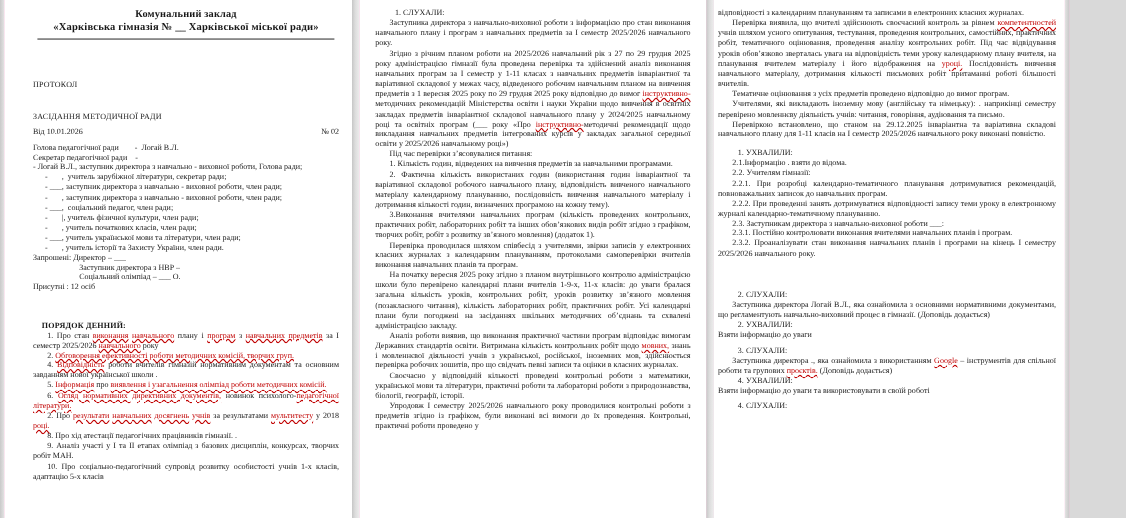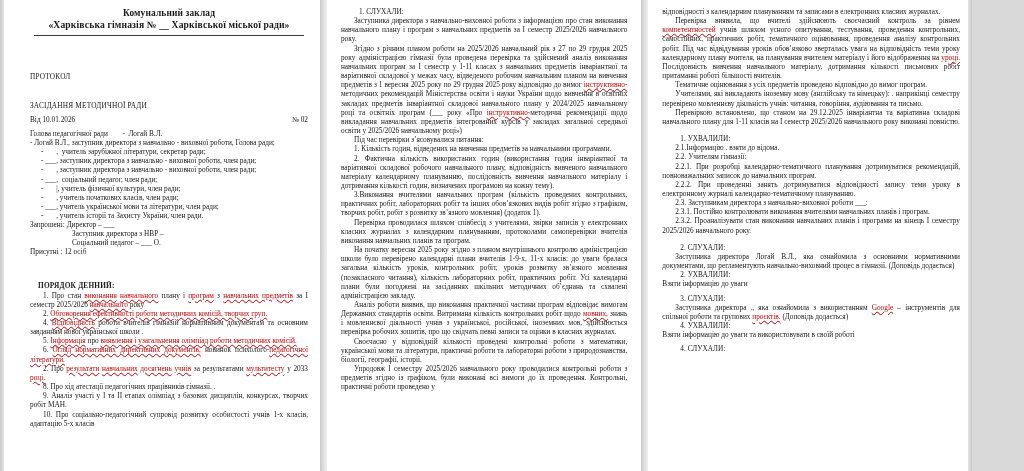--- a/index.html
+++ b/index.html
@@ -18,21 +18,21 @@
   }
   .page{
     background:#ffffff;
     height:471px;
     box-sizing:border-box;
     overflow:hidden;
     position:relative;
   }
   .page.p1{width:335px;padding:7px 12px 0 26px;}
   .page.p2{width:334px;padding:7px 14px 0 14px;}
-  .page.p3{width:340px;padding:7px 8px 0 14px;}
+  .page.p3{width:340px;padding:7px 8px 0 4px;}
   .gutter{
     width:7px;
     background:linear-gradient(to right,#c6c6c6 0%,#dcdcdc 40%,#eeeeee 100%);
     height:471px;
     flex:0 0 auto;
   }
   .gutter.left-edge{
     width:4px;
     background:linear-gradient(to right,#c9c9c9,#e4e4e4);
   }
@@ -112,52 +112,53 @@
     <div class="gap-sm"></div>
 
     <div class="row">
       <span class="ln">Від 10.01.2026</span>
       <span class="ln" style="">№ 02</span>
     </div>
 
     <div class="gap-sm"></div>
 
     <div class="ln">Голова педагогічної ради        -  Логай В.Л.</div>
+    <div class="ln">Секретар педагогічної ради    -</div>
     <div class="ln just">- Логай В.Л., заступник директора з навчально - виховної роботи, Голова ради;</div>
 
     <div class="ln ind-hang">-       ,  учитель зарубіжної літератури, секретар ради;</div>
     <div class="ln ind-hang">- ___, заступник директора з навчально - виховної роботи, член ради;</div>
     <div class="ln ind-hang">-       , заступник директора з навчально - виховної роботи, член ради;</div>
     <div class="ln ind-hang">- ___,  соціальний педагог, член ради;</div>
     <div class="ln ind-hang">-       |, учитель фізичної культури, член ради;</div>
     <div class="ln ind-hang">-       , учитель початкових класів, член ради;</div>
     <div class="ln ind-hang">- ___, учитель української мови та літератури, член ради;</div>
     <div class="ln ind-hang">-       , учитель історії та Захисту України, член ради.</div>
 
     <div class="ln">Запрошені: Директор – ___</div>
     <div class="ln ind3">Заступник директора з НВР –</div>
-    <div class="ln ind3">Соціальний педагог – ___ О.</div>
+    <div class="ln ind3">Соціальний олімпіад – ___ О.</div>
     <div class="ln">Присутні : 12 осіб</div>
 
     <div class="gap-sm"></div>
 
     <div class="ln b caps" style="text-indent:8px;">ПОРЯДОК ДЕННИЙ:</div>
 
     <p class="para"><span>1.  Про  стан  </span><span class="sp">виконання</span><span>  </span><span class="sp">навчального</span><span>  плану  і  </span><span class="sp">програм</span><span>  з  </span><span class="sp">навчальних предметів</span><span> за I семестр 2025/2026 </span><span class="sp">навчального</span><span> року</span></p>
 
     <p class="para"><span>2.  </span><span class="sp">Обговорення ефективності роботи методичних комісій, творчих груп.</span></p>
 
 
     <p class="para"><span>4.  </span><span class="sp">Відповідність</span><span> роботи вчителів гімназій нормативним документам та основним завданням нової української школи .</span></p>
 
     <p class="para"><span>5.  </span><span class="sp">Інформація</span><span> про </span><span class="sp">виявлення і узагальнення олімпіад роботи методичних комісій.</span></p>
 
     <p class="para"><span>6.  </span><span class="sp">Огляд  нормативних  директивних  документів,</span><span>  новинок  психолого-</span><span class="sp">педагогічної літератури.</span></p>
 
-    <p class="para"><span>2.  Про  </span><span class="sp">результати</span><span>  </span><span class="sp">навчальних</span><span>  </span><span class="sp">досягнень</span><span>  </span><span class="sp">учнів</span><span>  за  результатами </span><span class="sp">мультитесту</span><span> у 2033 </span><span class="sp">році.</span></p>
+    <p class="para"><span>2.  Про  </span><span class="sp">результати</span><span>  </span><span class="sp">навчальних</span><span>  </span><span class="sp">досягнень</span><span>  </span><span class="sp">учнів</span><span>  за  результатами </span><span class="sp">мультитесту</span><span> у 2018 </span><span class="sp">році.</span></p>
 
     <p class="para">8.  Про хід атестації педагогічних працівників гімназії. .</p>
     <p class="para">9.  Аналіз участі у I та II етапах олімпіад з базових дисциплін, конкурсах, творчих робіт МАН.</p>
     <p class="para">10. Про соціально-педагогічний супровід розвитку особистості учнів 1-х класів,  адаптацію 5-х класів</p>
 
   </div>
 
   <div class="gutter"></div>
 
   <div class="page p2">
@@ -202,21 +203,21 @@
     <p class="para">2.1.Інформацію          . взяти до відома.</p>
     <p class="para">2.2. Учителям гімназії:</p>
     <p class="para">2.2.1.  При  розробці  календарно-тематичного  планування  дотримуватися рекомендацій, повноважальних записок до навчальних програм.</p>
     <p class="para">2.2.2.  При проведенні занять дотримуватися відповідності запису теми уроку      в електронному журналі календарно-тематичному плануванню.</p>
     <p class="para">2.3. Заступникам директора з навчально-виховної роботи ___:</p>
     <p class="para">2.3.1.   Постійно   контролювати   виконання   вчителями   навчальних планів              і програм.</p>
     <p class="para">2.3.2. Проаналізувати стан виконання навчальних планів і програми на кінець    I семестру 2025/2026 навчального року.</p>
 
     <div class="gap-md"></div>
 
-    <p class="para" style="text-indent:18px;">2.  СЛУХАЛИ:</p>
+    <p class="para" style="text-indent:18px;margin-top:20px;">2.  СЛУХАЛИ:</p>
     <p class="para">Заступника  директора  Логай  В.Л.,  яка  ознайомила  з  основними нормативними документами, що регламентують навчально-виховний процес в гімназії. (Доповідь додається)</p>
     <p class="para" style="text-indent:18px;">2.         УХВАЛИЛИ:</p>
     <p class="para noind">Взяти інформацію до уваги</p>
 
     <div class="gap-sm"></div>
 
     <p class="para" style="text-indent:18px;">3.  СЛУХАЛИ:</p>
 
     <p class="para"><span>Заступника  директора          ., яка ознайомила з використанням </span><span class="sp">Google</span><span> – інструментів для спільної роботи та групових </span><span class="sp">проєктів.</span><span> (Доповідь додається)</span></p>
 

